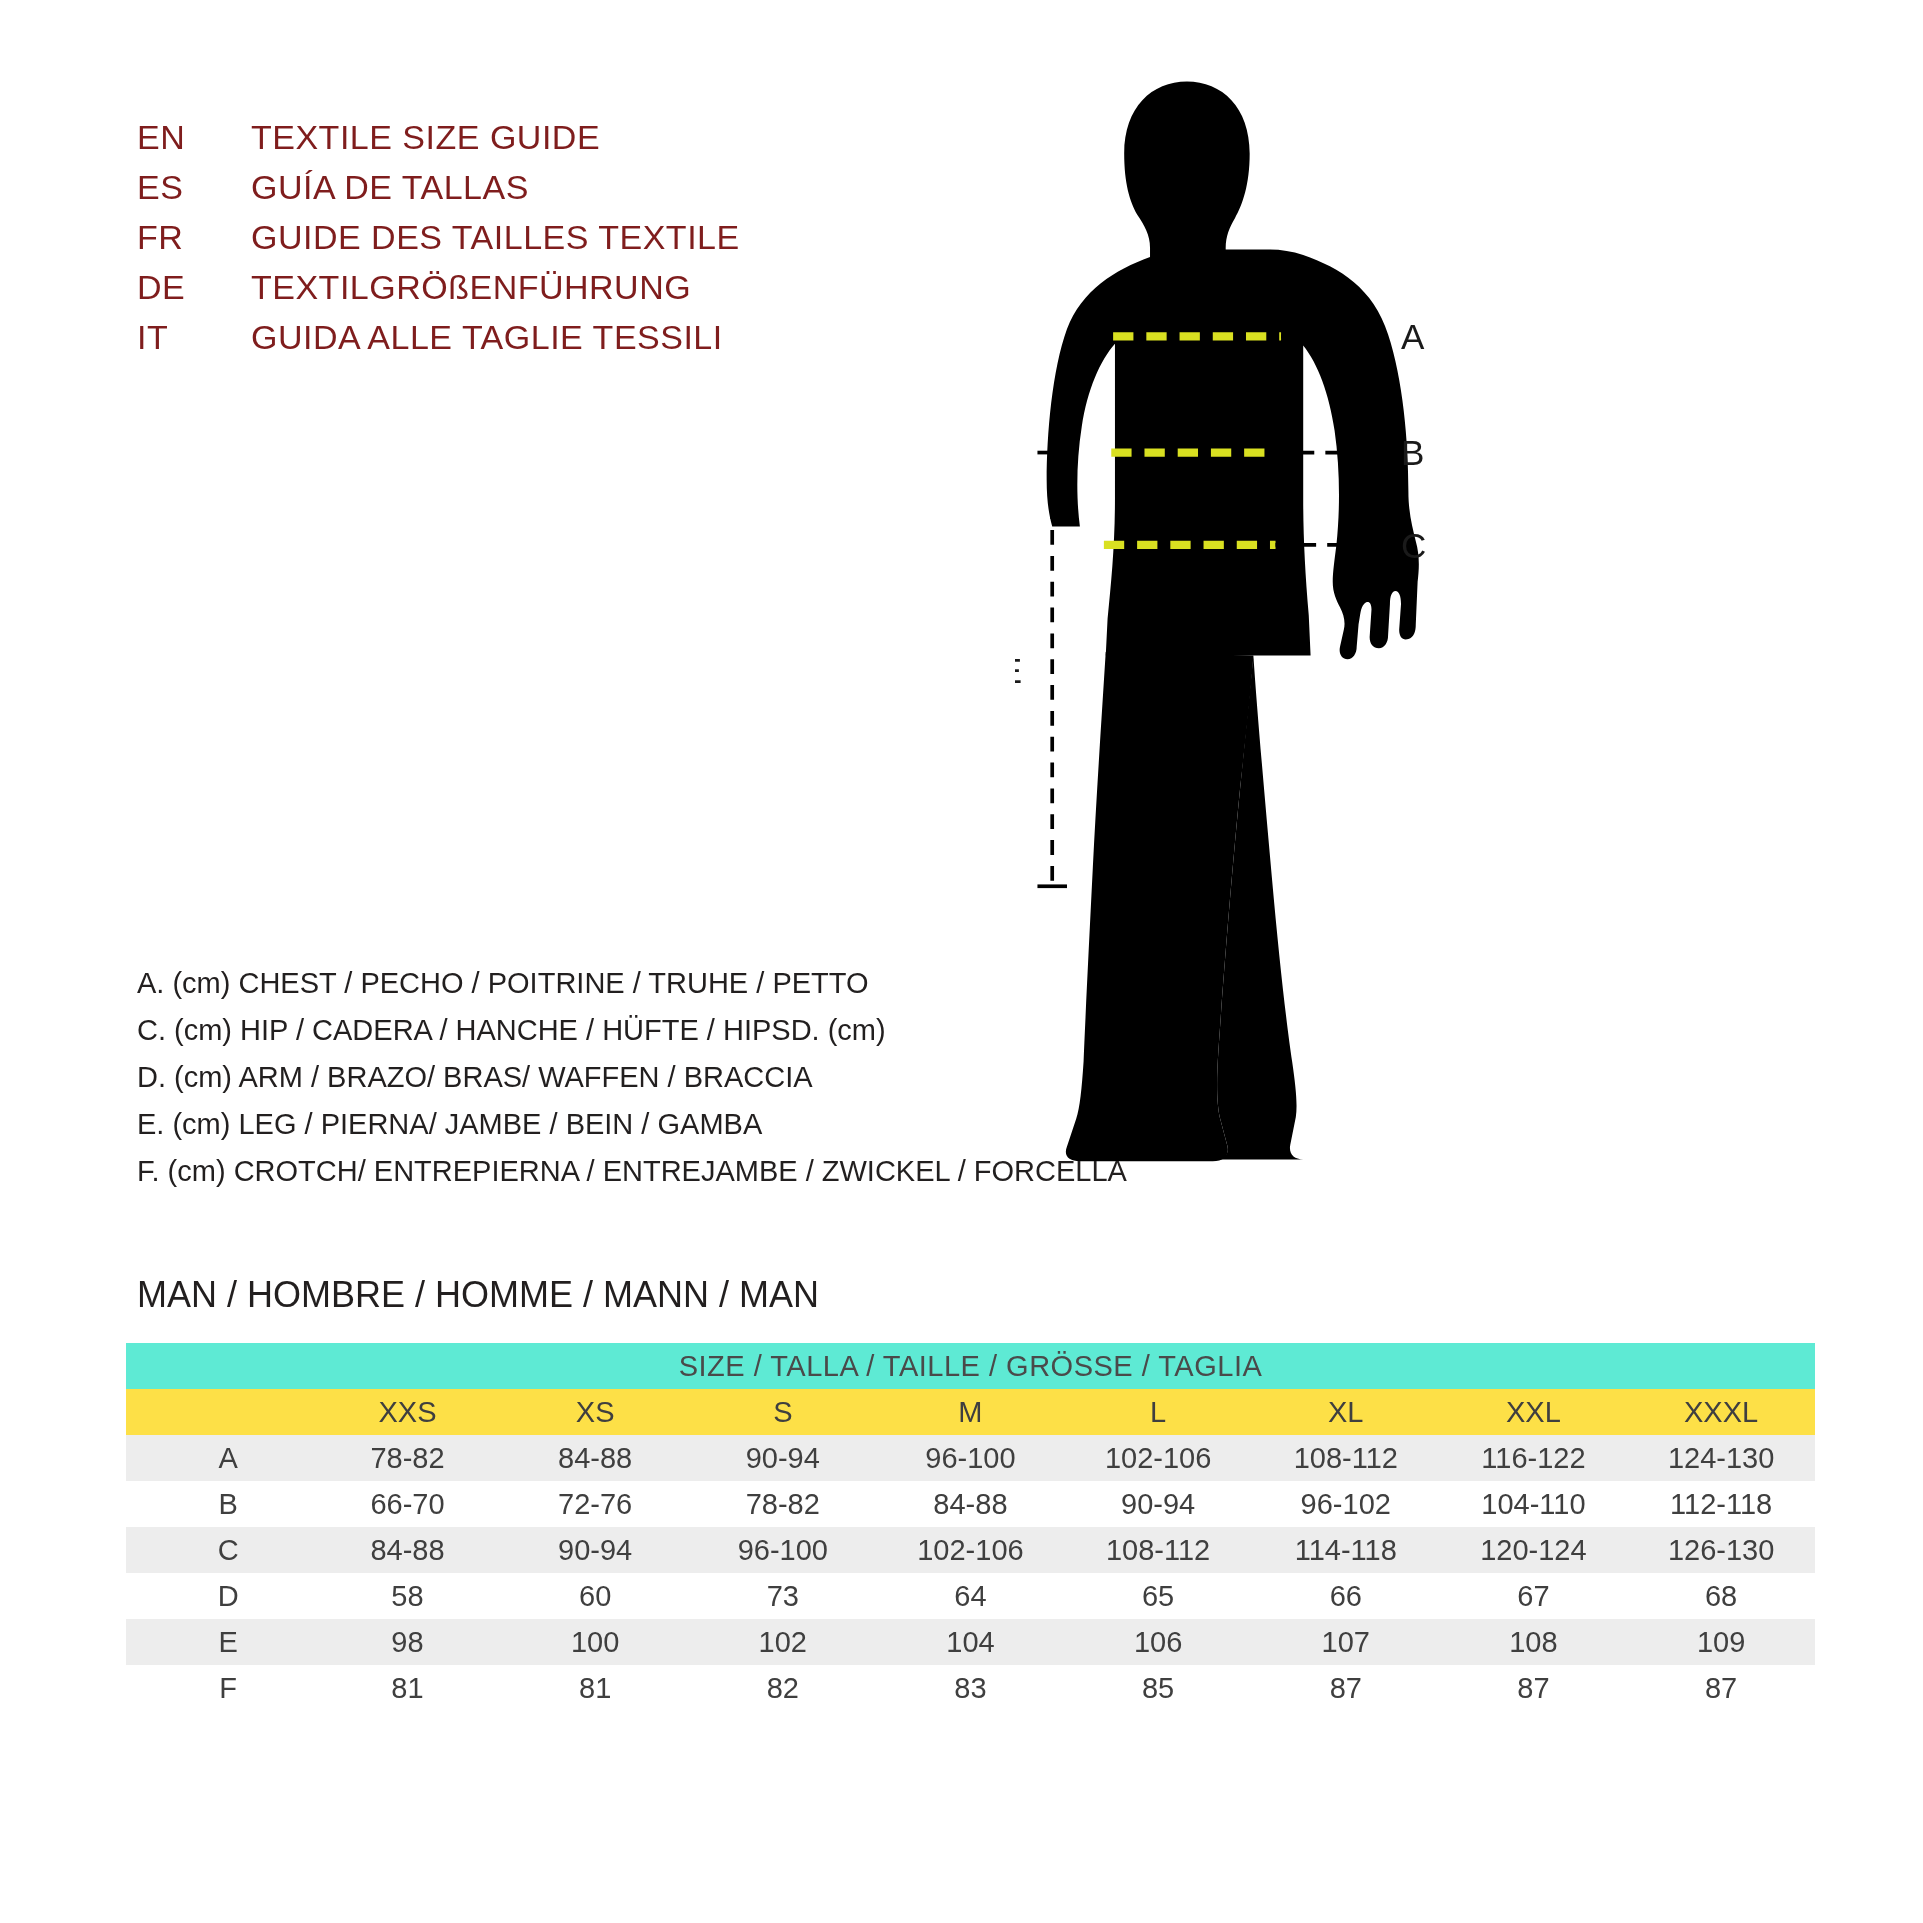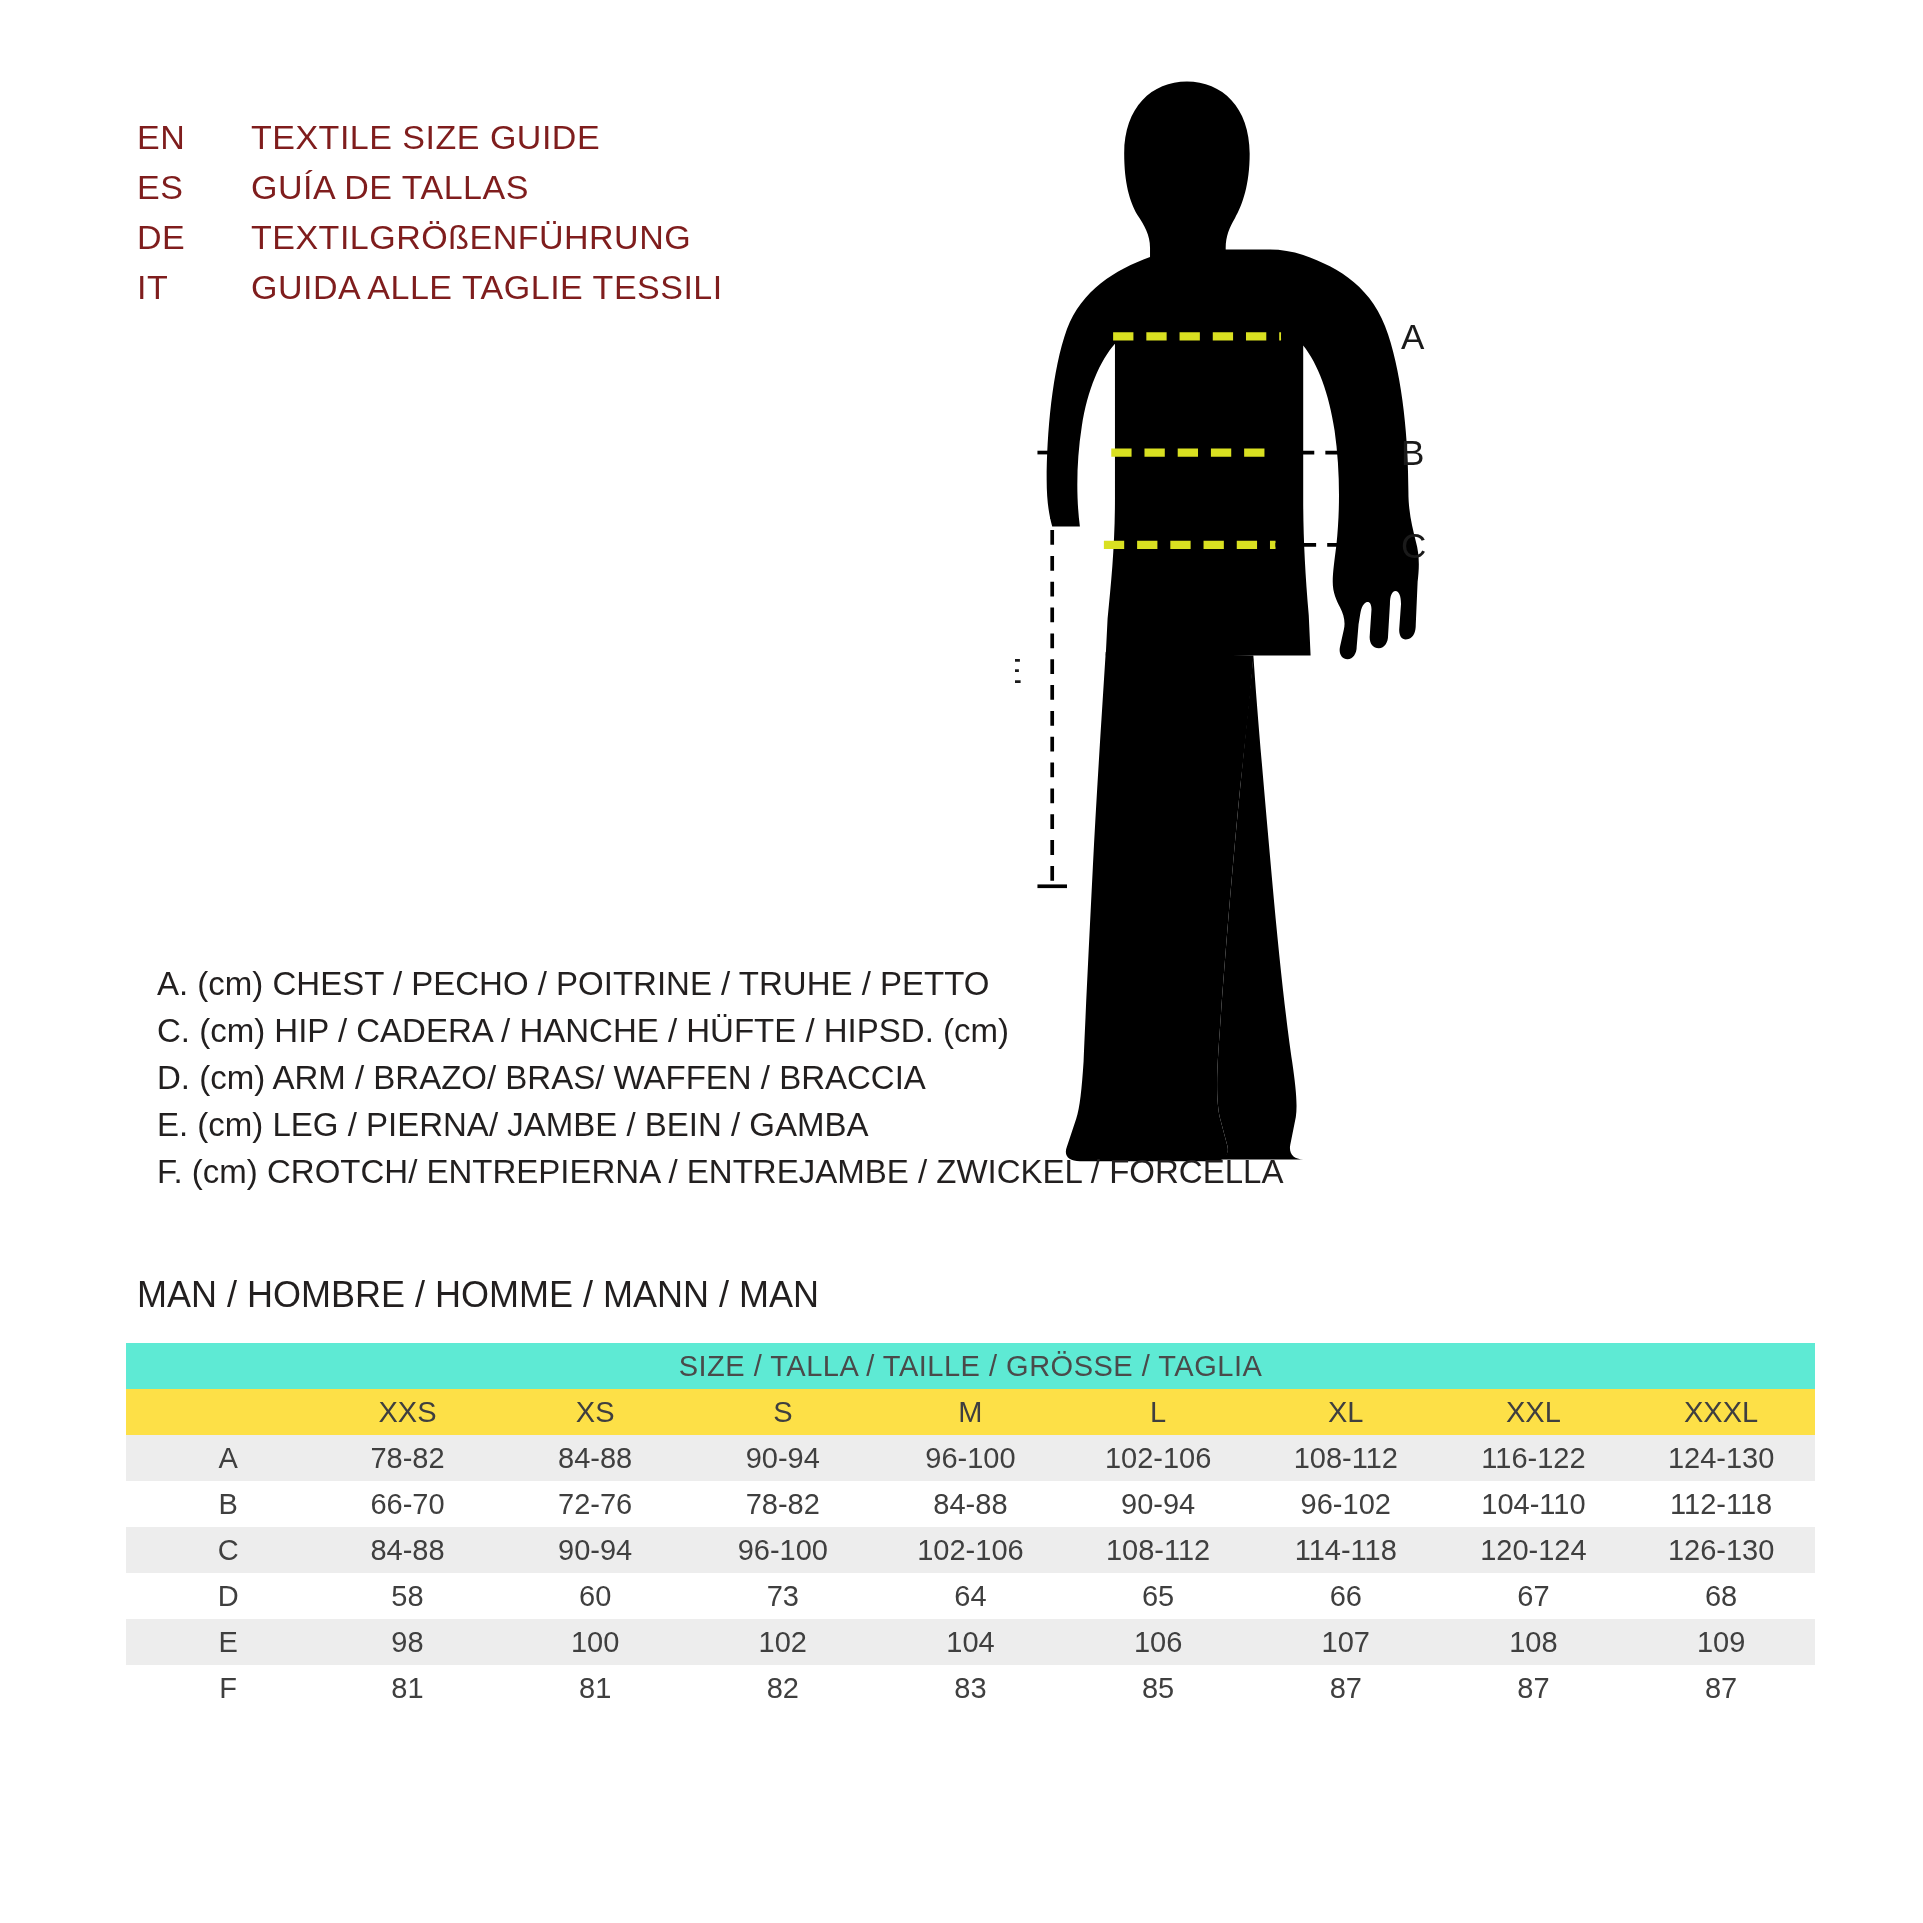--- a/index.html
+++ b/index.html
@@ -40,25 +40,24 @@
   }
 
   
   .legend {
     position: absolute;
     left: 137px;
     top: 960px;
     width: 1061px;
   }
   .legend-row {
-    font-size: 33px;
+    font-size: 29px;
     line-height: 47px;
     color: #221f1f;
     white-space: nowrap;
-    margin-left: 20px;
   }
   .gender-row {
     position: absolute;
     left: 137px;
     top: 1274px;
     font-size: 36px;
     color: #221f1f;
     white-space: nowrap;
   }
 
@@ -125,20 +124,24 @@
 <body>
 
 <div class="lang-block">
   <div class="lang-row">
     <span class="lang-code">EN</span>
     <span class="lang-text">TEXTILE SIZE GUIDE</span>
   </div>
   <div class="lang-row">
     <span class="lang-code">ES</span>
     <span class="lang-text">GUÍA DE TALLAS</span>
+  </div>
+  <div class="lang-row">
+    <span class="lang-code">FR</span>
+    <span class="lang-text">GUIDE DES TAILLES TEXTILE</span>
   </div>
   <div class="lang-row">
     <span class="lang-code">DE</span>
     <span class="lang-text">TEXTILGRÖßENFÜHRUNG</span>
   </div>
   <div class="lang-row">
     <span class="lang-code">IT</span>
     <span class="lang-text">GUIDA ALLE TAGLIE TESSILI</span>
   </div>
 </div>

